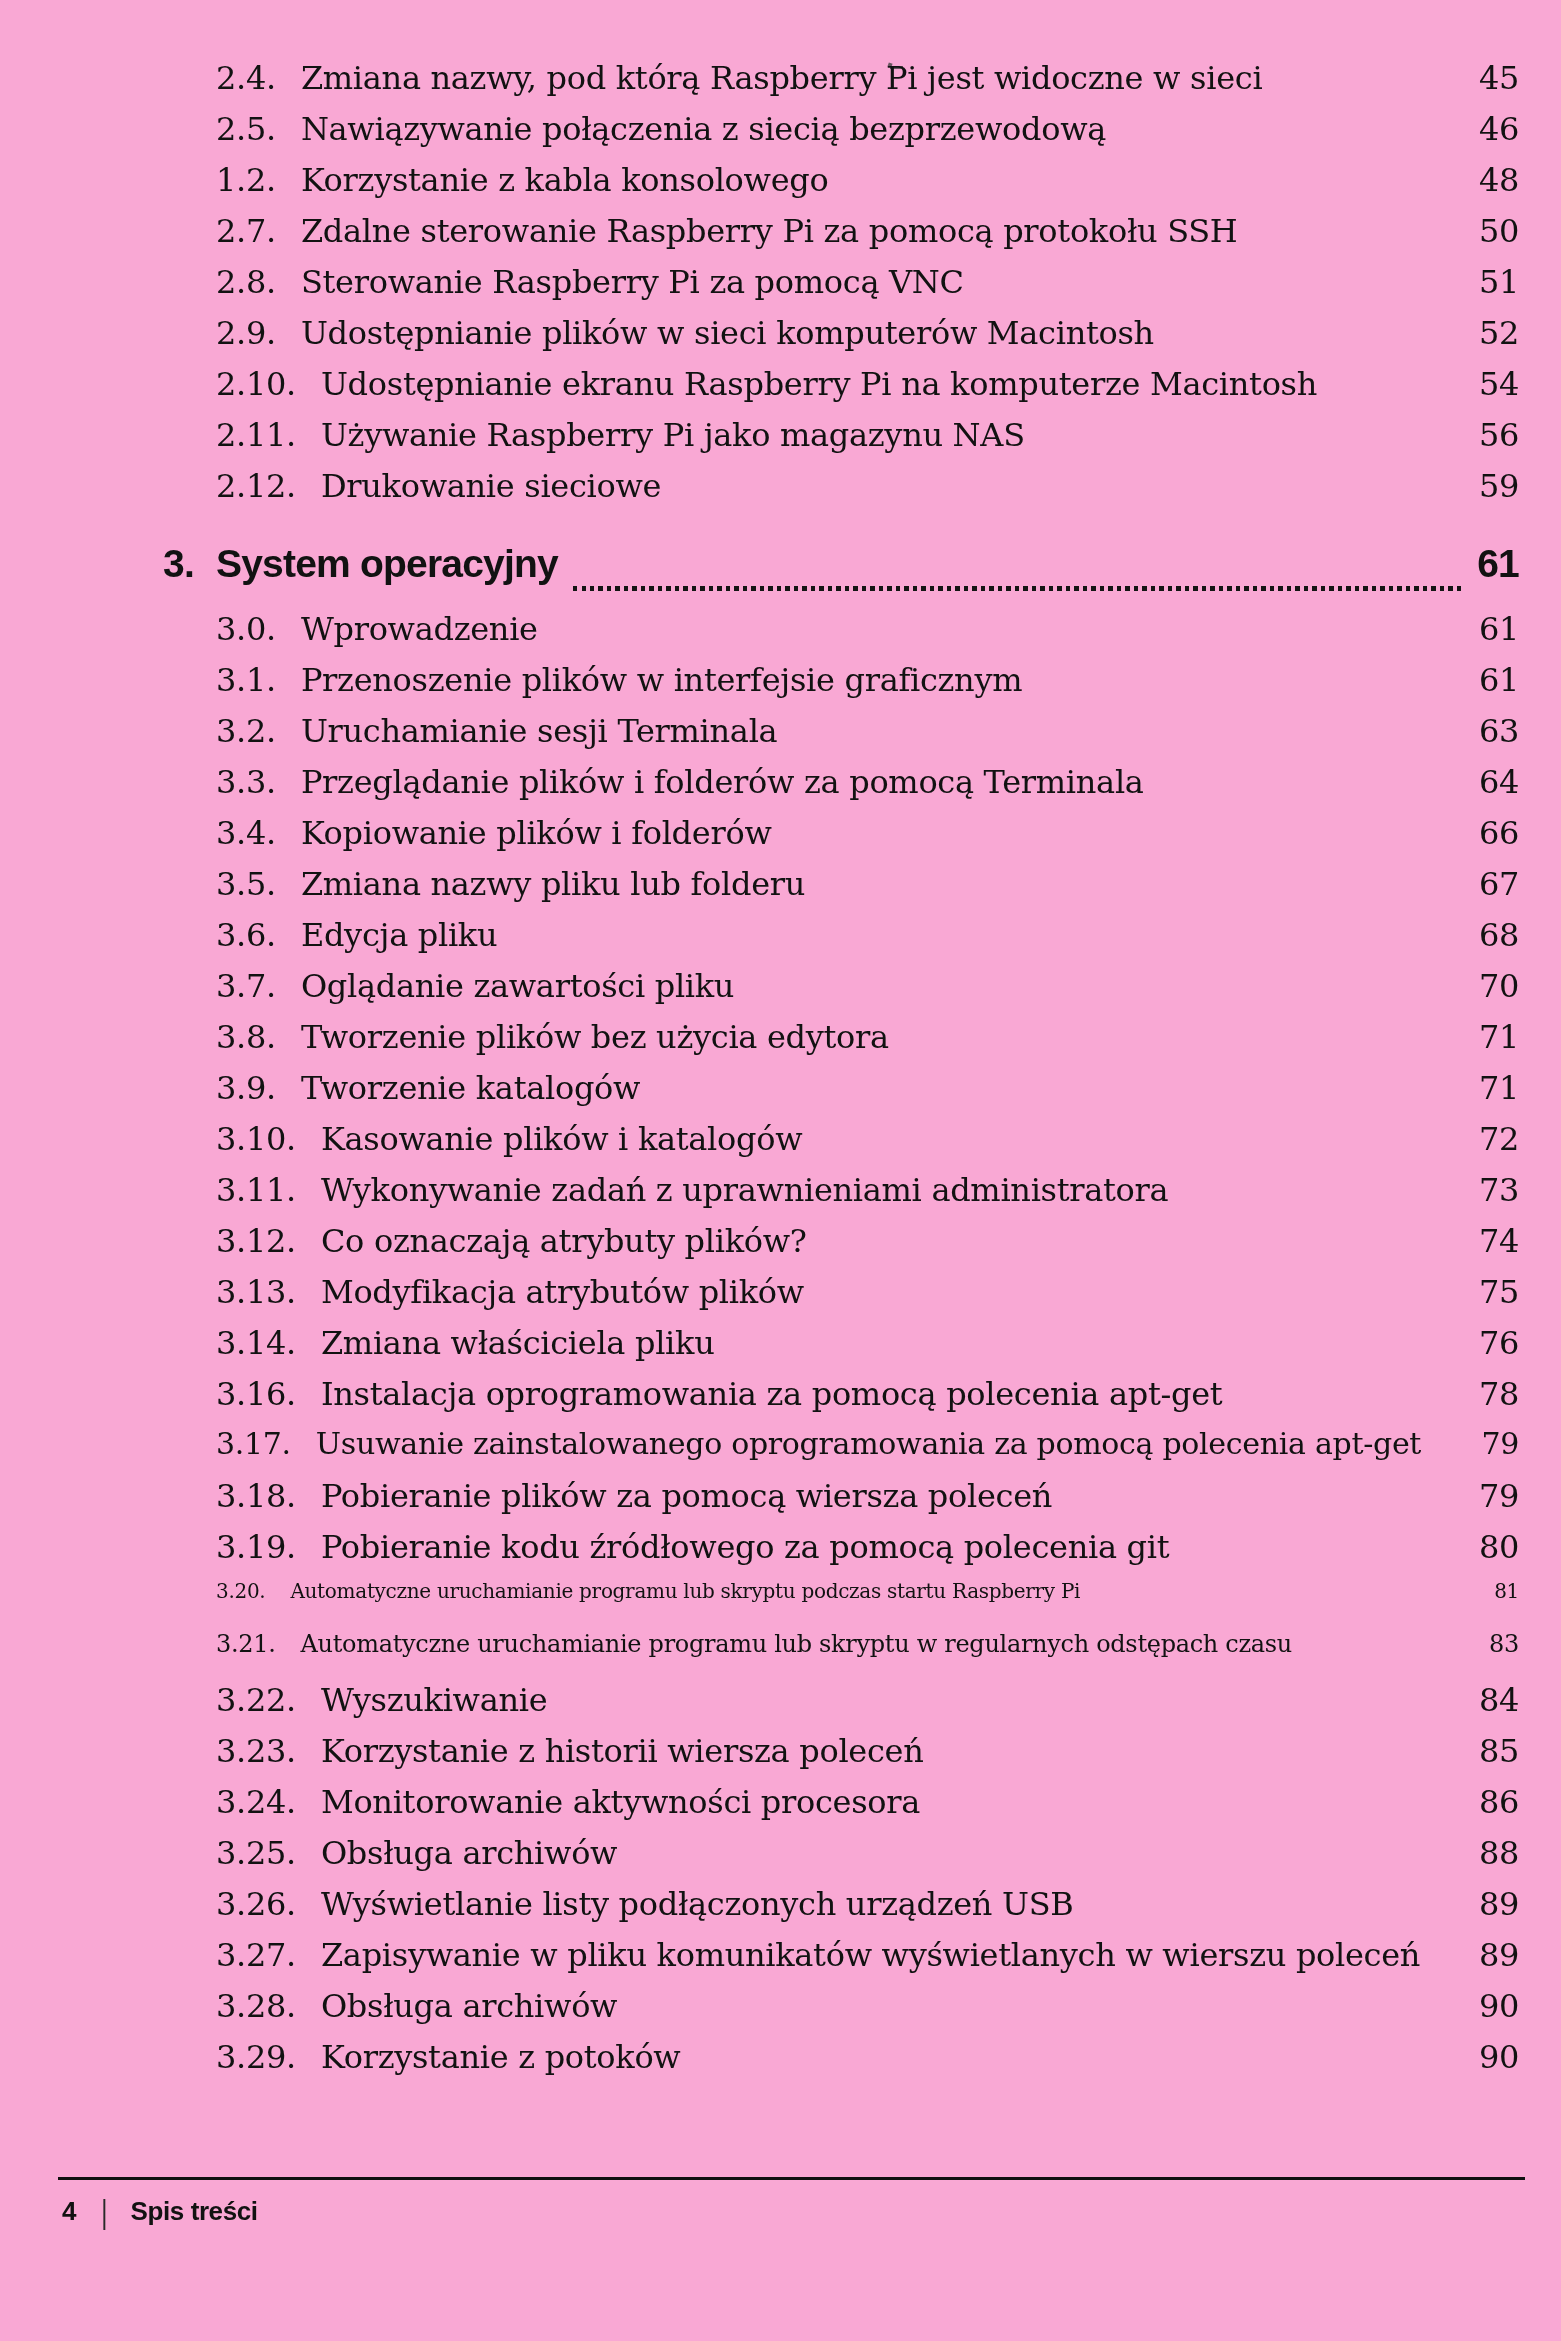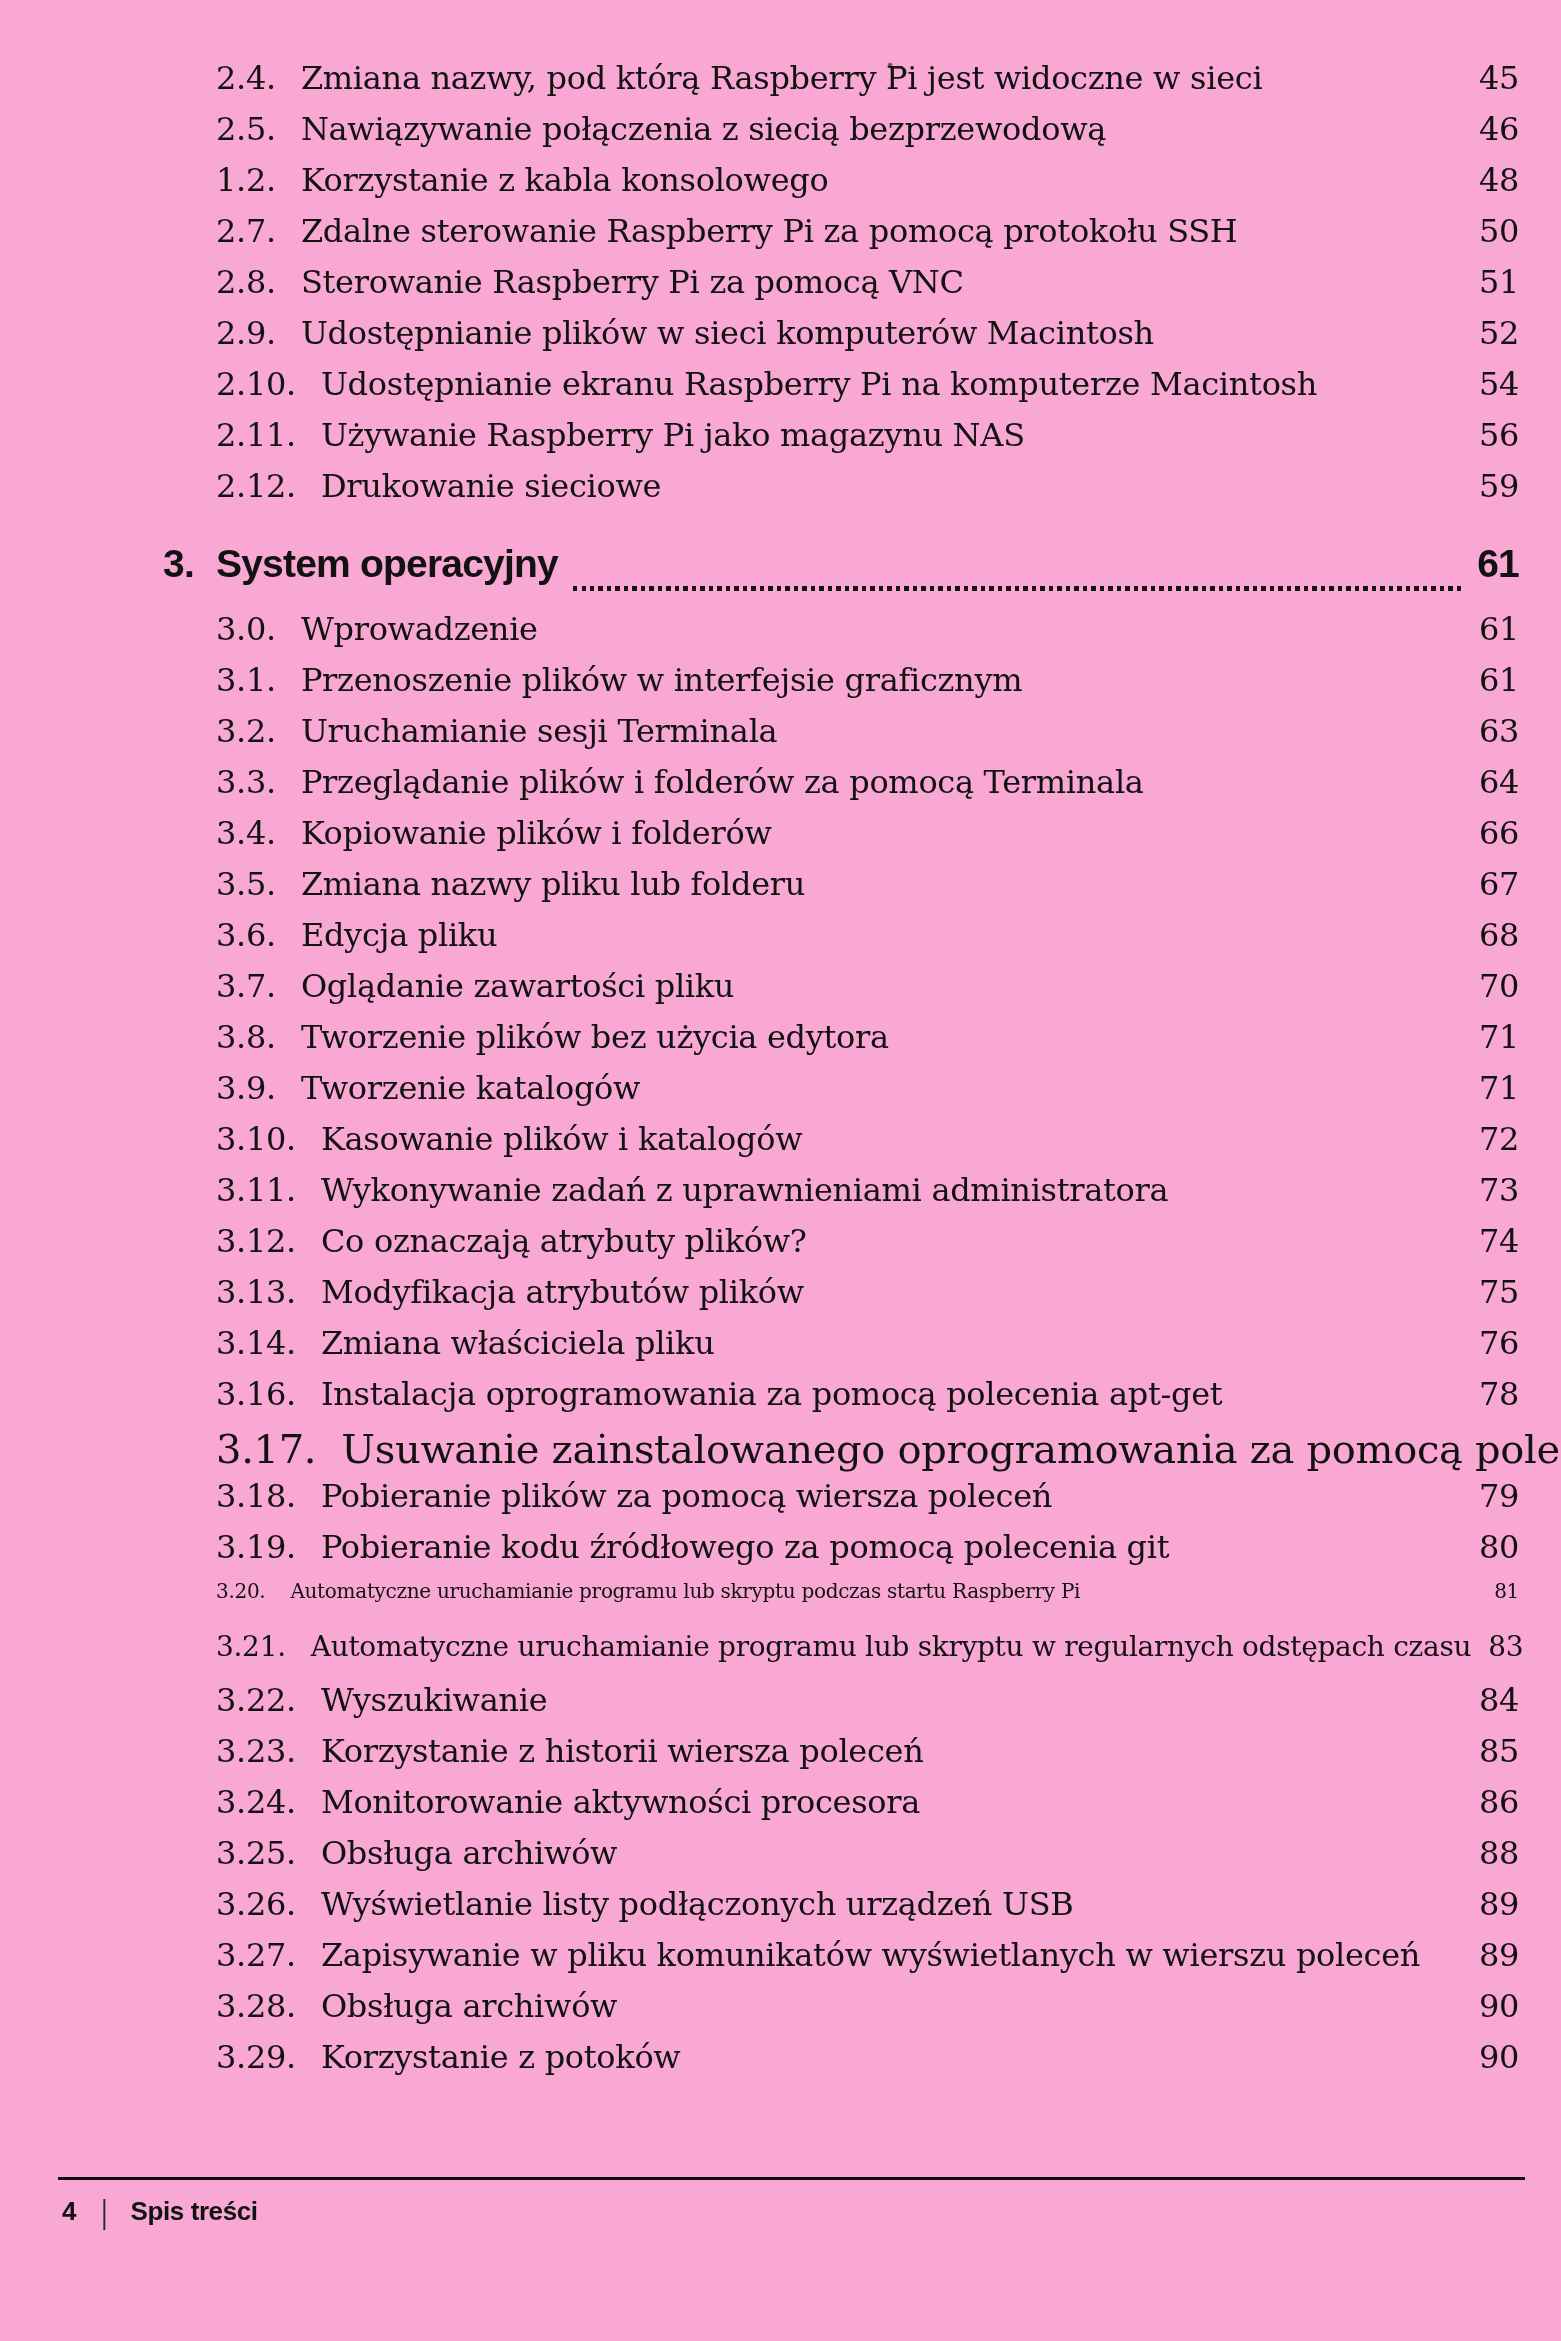--- a/index.html
+++ b/index.html
@@ -272,21 +272,21 @@
     <span class="pageno">76</span>
   </div>
 
 
   <div class="row">
     <span class="num">3.16.</span>
     <span class="title">Instalacja oprogramowania za pomocą polecenia apt-get</span>
     <span class="pageno">78</span>
   </div>
 
-  <div class="row" style="font-size: 40px;">
+  <div class="row" style="font-size: 30px;">
     <span class="num">3.17.</span>
     <span class="title">Usuwanie zainstalowanego oprogramowania za pomocą polecenia apt-get</span>
     <span class="pageno">79</span>
   </div>
 
   <div class="row">
     <span class="num">3.18.</span>
     <span class="title">Pobieranie plików za pomocą wiersza poleceń</span>
     <span class="pageno">79</span>
   </div>
@@ -296,21 +296,21 @@
     <span class="title">Pobieranie kodu źródłowego za pomocą polecenia git</span>
     <span class="pageno">80</span>
   </div>
 
   <div class="row" style="font-size: 20px;">
     <span class="num">3.20.</span>
     <span class="title">Automatyczne uruchamianie programu lub skryptu podczas startu Raspberry Pi</span>
     <span class="pageno">81</span>
   </div>
 
-  <div class="row" style="font-size: 28px;">
+  <div class="row" style="font-size: 24px;">
     <span class="num">3.21.</span>
     <span class="title">Automatyczne uruchamianie programu lub skryptu w regularnych odstępach czasu</span>
     <span class="pageno">83</span>
   </div>
 
   <div class="row">
     <span class="num">3.22.</span>
     <span class="title">Wyszukiwanie</span>
     <span class="pageno">84</span>
   </div>

